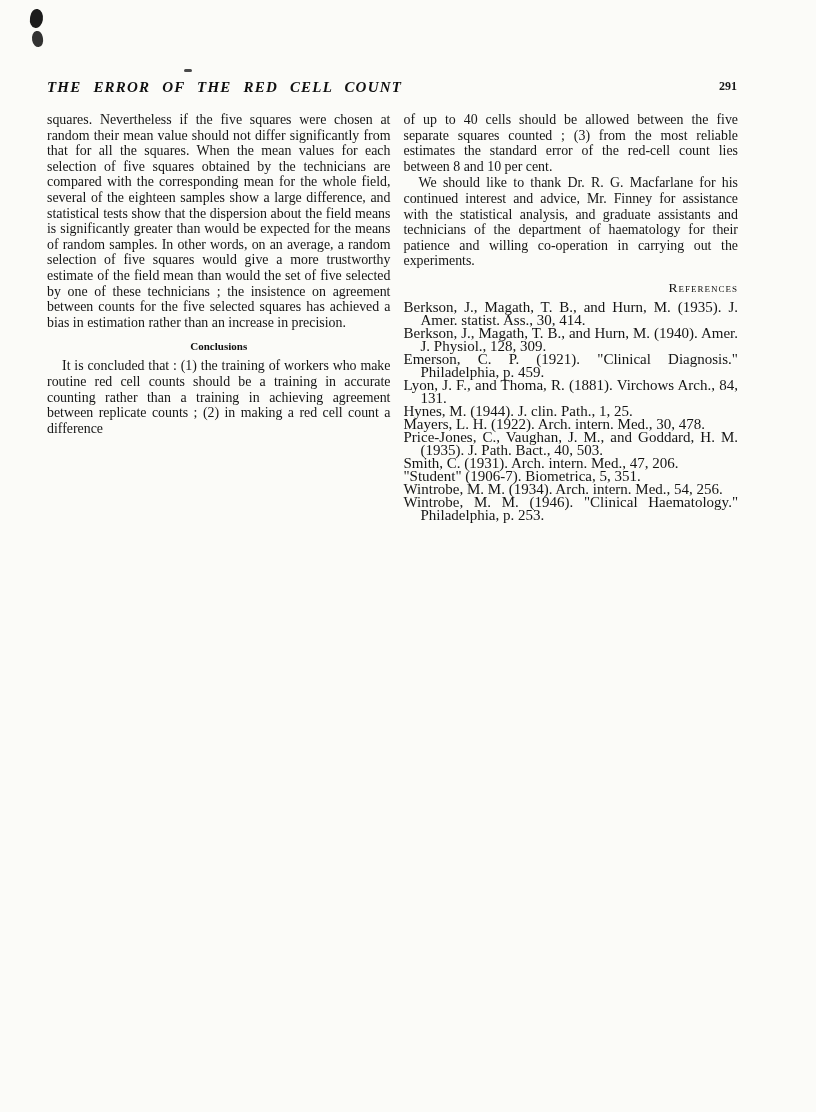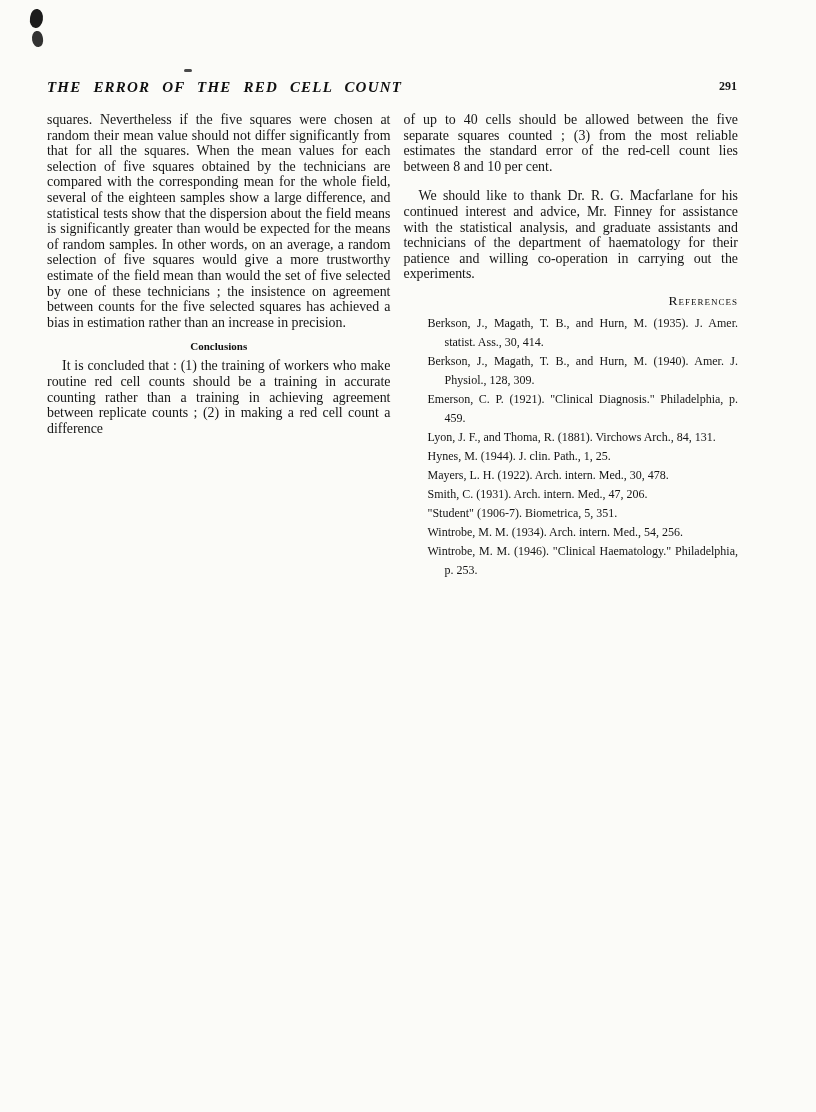--- a/index.html
+++ b/index.html
@@ -53,21 +53,21 @@
   .col-left  { width: 345px; }
   .col-right { width: 336px; }
 
   p.body-text {
     font-size: 13.9px;
     line-height: 15.6px;
     text-align: justify;
     color: #141414;
   }
   p.indent { text-indent: 15px; }
-  .col-right p.body-text.first { margin-bottom: 14px; }
+  .col-right p.body-text.first { margin-bottom: 1px; }
 
   .conclusions-heading {
     text-align: center;
     font-weight: bold;
     font-size: 11px;
     margin: 10px 0 6px 0;
     color: #101010;
   }
 
   .references-heading {
@@ -75,27 +75,26 @@
     font-weight: normal;
     font-variant: small-caps;
     font-size: 13.5px;
     letter-spacing: 1px;
     margin: 11px 0 5px 0;
     color: #101010;
   }
 
   ul.ref-list { list-style: none; }
   ul.ref-list li {
-    font-size: 12px;
-    line-height: 19px;
+    font-size: 15px;
+    line-height: 13px;
     padding-left: 17px;
     text-indent: -17px;
     text-align: justify;
     color: #141414;
-    margin-left: 24px;
   }
 </style>
 </head>
 <body>
 
 <div class="page">
 
   <div class="artifact a1"></div>
   <div class="artifact a2"></div>
   <div class="artifact a3"></div>
@@ -117,20 +116,21 @@
       <p class="body-text first">of up to 40 cells should be allowed between the five separate squares counted ; (3) from the most reliable estimates the standard error of the red-cell count lies between 8 and 10 per cent.</p>
       <p class="body-text indent">We should like to thank Dr. R. G. Macfarlane for his continued interest and advice, Mr. Finney for assistance with the statistical analysis, and graduate assistants and technicians of the department of haematology for their patience and willing co-operation in carrying out the experiments.</p>
       <h2 class="references-heading">References</h2>
       <ul class="ref-list">
         <li>Berkson, J., Magath, T. B., and Hurn, M. (1935). J. Amer. statist. Ass., 30, 414.</li>
         <li>Berkson, J., Magath, T. B., and Hurn, M. (1940). Amer. J. Physiol., 128, 309.</li>
         <li>Emerson, C. P. (1921). "Clinical Diagnosis." Philadelphia, p. 459.</li>
         <li>Lyon, J. F., and Thoma, R. (1881). Virchows Arch., 84, 131.</li>
         <li>Hynes, M. (1944). J. clin. Path., 1, 25.</li>
         <li>Mayers, L. H. (1922). Arch. intern. Med., 30, 478.</li>
+        <li>Price-Jones, C., Vaughan, J. M., and Goddard, H. M. (1935). J. Path. Bact., 40, 503.</li>
         <li>Smith, C. (1931). Arch. intern. Med., 47, 206.</li>
         <li>"Student" (1906-7). Biometrica, 5, 351.</li>
         <li>Wintrobe, M. M. (1934). Arch. intern. Med., 54, 256.</li>
         <li>Wintrobe, M. M. (1946). "Clinical Haematology." Philadelphia, p. 253.</li>
       </ul>
     </section>
 
   </main>
 </div>
 

